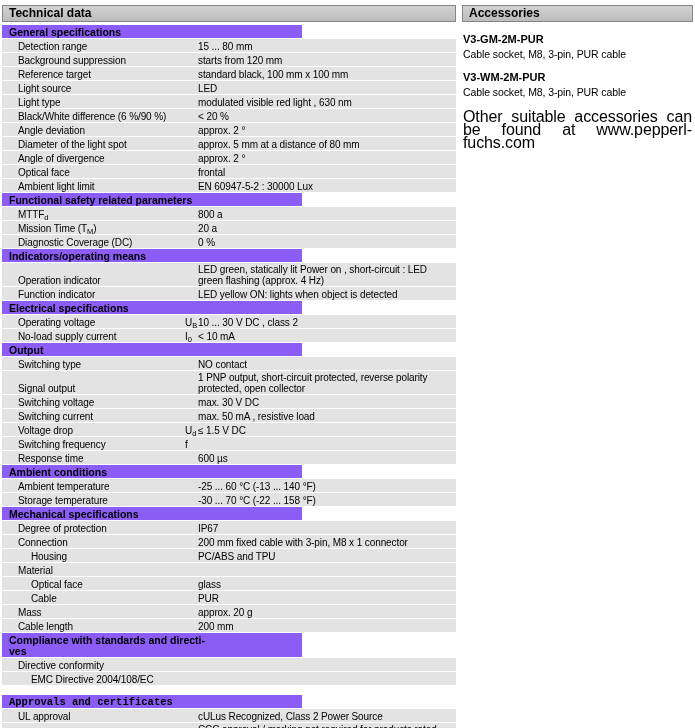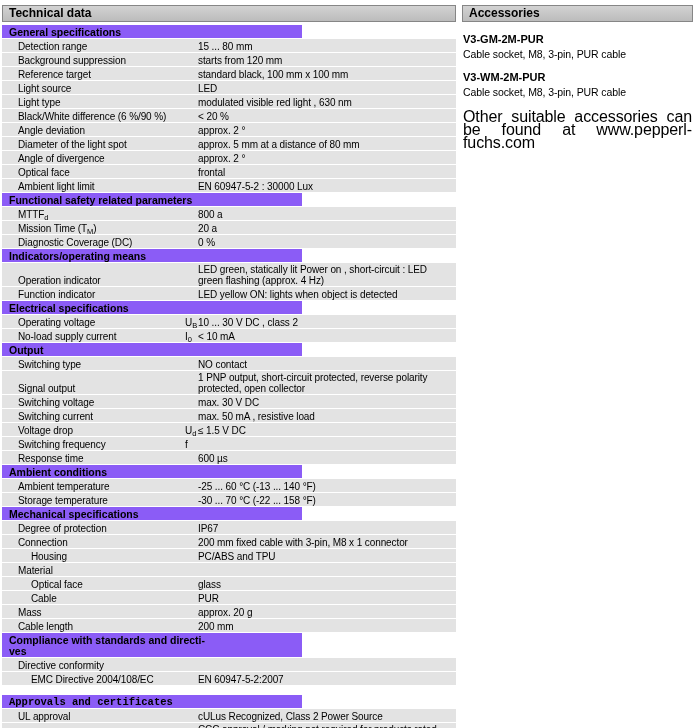--- a/index.html
+++ b/index.html
@@ -291,21 +291,20 @@
         <div class="section-heading">Compliance with standards and directi-
 ves</div>
         <div class="spec-row">
           <div class="cell-label">Directive conformity</div>
           <div class="cell-symbol"></div>
           <div class="cell-value"></div>
         </div>
         <div class="spec-row">
           <div class="cell-label indent">EMC Directive 2004/108/EC</div>
           <div class="cell-symbol"></div>
-          <div class="cell-value">EN 60947-5-2:2007</div>
         </div>
         <div class="section-heading gap-before">Approvals and certificates</div>
         <div class="spec-row">
           <div class="cell-label">UL approval</div>
           <div class="cell-symbol"></div>
           <div class="cell-value">cULus Recognized, Class 2 Power Source</div>
         </div>
         <div class="spec-row">
           <div class="cell-label">CCC approval</div>
           <div class="cell-symbol"></div>

